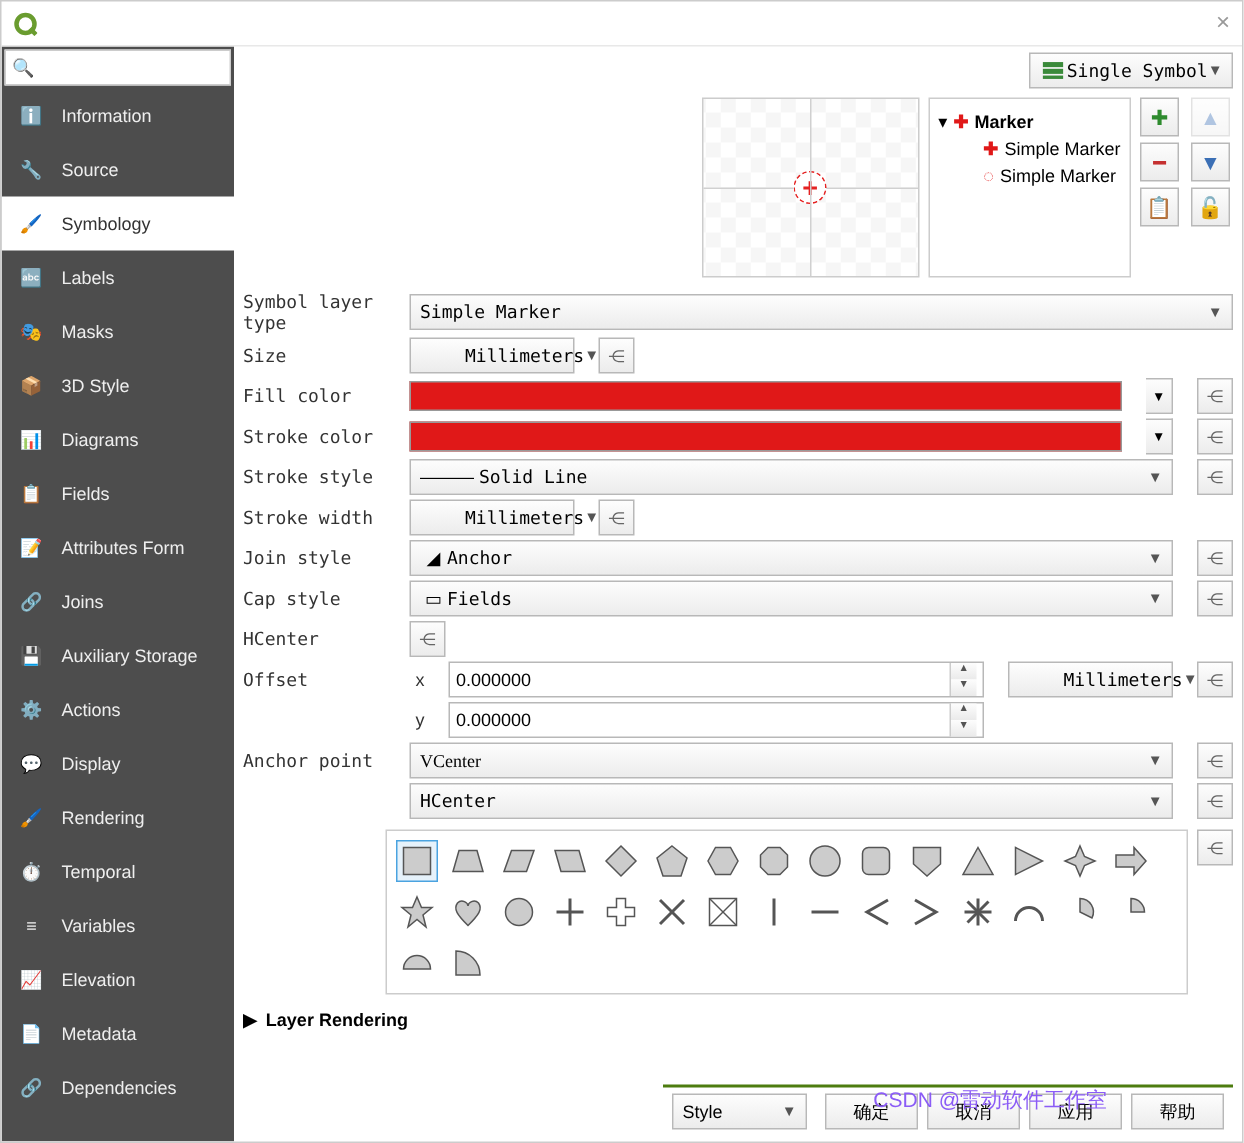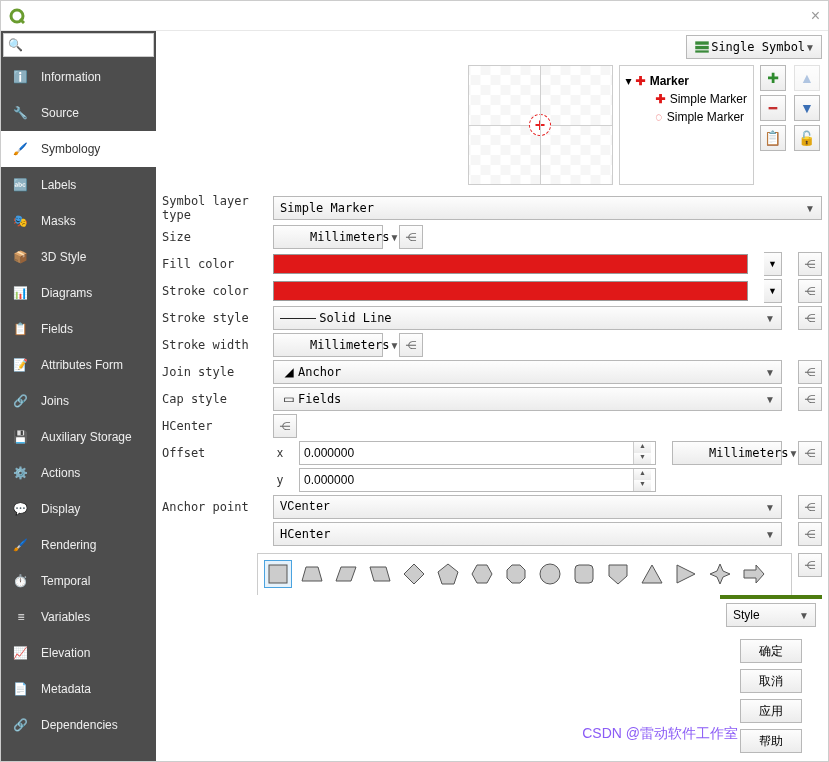--- a/index.html
+++ b/index.html
@@ -38,21 +38,21 @@
 .spin div { flex:1; font-size:7px; text-align:center; color:#555; background:linear-gradient(#fdfdfd,#eaeaea); }
 .unit { width: 110px; padding-left: 36px; }
 .override { width: 24px; height: 24px; border: 1px solid #b8b8b8; background: linear-gradient(#fdfdfd,#ececec); display:flex; align-items:center; justify-content:center; cursor:pointer; font-size:11px; color:#666; }
 .colorbox { flex:1; height:20px; background:#e01818; border:1px solid #999; }
 .colordd { width:18px; height:24px; border:1px solid #b8b8b8; border-left:none; background:linear-gradient(#fdfdfd,#ececec); display:flex; align-items:center; justify-content:center; font-size:9px; }
 .shapes { border:1px solid #ccc; padding:6px; display:flex; flex-wrap:wrap; gap:6px; margin:4px 0 4px 95px; }
 .shape { width:28px; height:28px; display:flex; align-items:center; justify-content:center; cursor:pointer; }
 .shape svg { width:24px; height:24px; }
 .shape.sel { border:1px solid #4aa3e0; background:#e6f2fb; }
 .section-h { display:flex; align-items:center; gap:6px; font-weight:bold; margin:6px 0 2px 0; }
-.footer { display:flex; align-items:center; gap:6px; padding:4px 6px; border-top:4px solid #4d7c0f;flex-direction:column; }
+.footer { display:flex; align-items:center; gap:6px; padding:4px 6px; border-top:2px solid #4d7c0f; }
 .footer .spacer { flex:1; }
 .btn { height:24px; padding:0 18px; border:1px solid #b8b8b8; background:linear-gradient(#fdfdfd,#ececec); cursor:pointer; font-size:12px; }
 .watermark { position:absolute; right:90px; bottom:18px; color:#8b5cf6; font-size:14px; pointer-events:none; }
 .ficon { width:18px; display:inline-flex; justify-content:center; }
 </style>
 </head>
 <body>
 
 <div class="titlebar">
   <svg class="qlogo" viewBox="0 0 16 16">
@@ -289,21 +289,21 @@
               <div>▼</div>
             </div>
           </div>
         <div class="unit"></div>
         <div style="width:24px"></div>
       </div>
 
       <div class="form-row">
         <span class="lbl">Anchor point</span>
         <div class="dropdown" style="flex:1">
-            <span style="font-family:Liberation Mono, monospace">VCenter</span>
+            <span style="font-family:Liberation Serif, serif">VCenter</span>
             <span class="chev">▼</span>
           </div>
         <div class="override">⋲</div>
       </div>
       <div class="form-row">
         <span class="lbl"></span>
         <div class="dropdown" style="flex:1">
             <span style="font-family:monospace">HCenter</span>
             <span class="chev">▼</span>
           </div>

